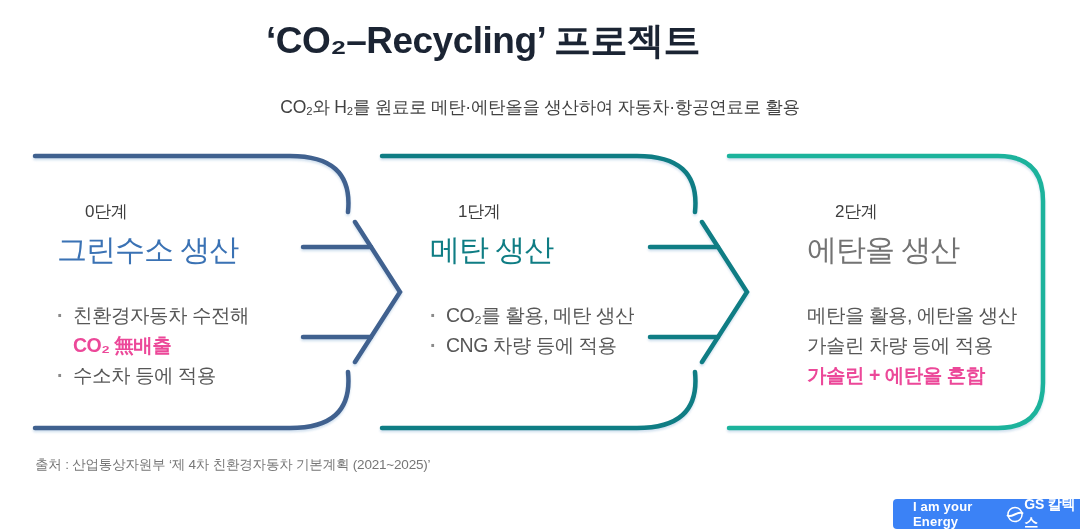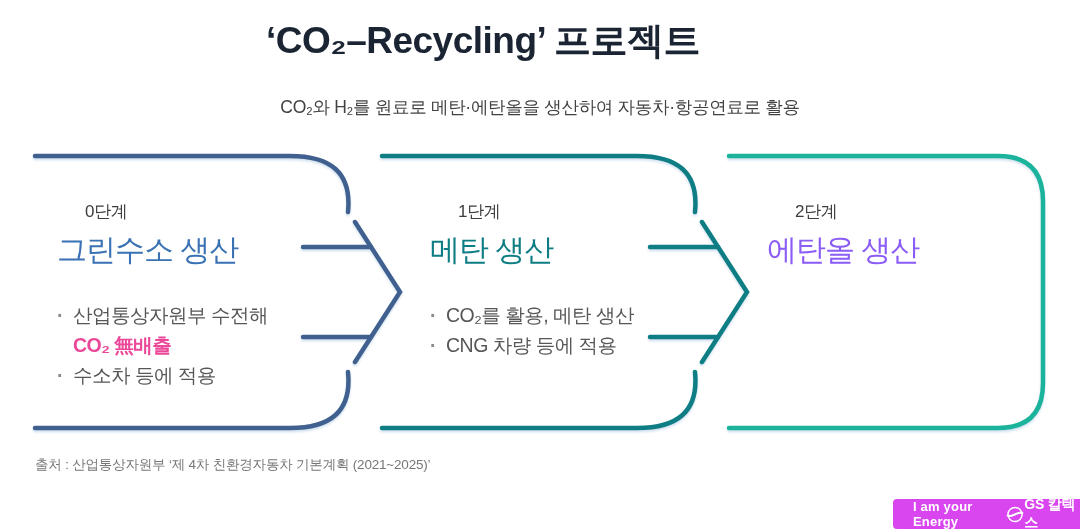--- a/index.html
+++ b/index.html
@@ -31,38 +31,38 @@
   }
   .stage-label {
     font-size: 17px; line-height: 20px; color: #3d3d3d; letter-spacing: -0.3px; margin-left: 28px;
   }
   .stage-title {
     font-size: 30px; line-height: 34px; font-weight: 400;
     margin-top: 11px; letter-spacing: -1px;
   }
   .c-blue { color: #3a72b4; }
   .c-teal { color: #0f7d84; }
-  .c-mint { color: #8b5cf6; }
+  .c-mint { color: #737373; }
   .stage-body { margin-top: 33px; }
   .line {
     display: flex; align-items: baseline;
     font-size: 19.5px; line-height: 30px; color: #575757; letter-spacing: -0.5px;
   }
   .line .dot {
     width: 16px; flex: 0 0 16px; color: #8a8a8a; font-weight: 700;
   }
   .line.indent { padding-left: 16px; }
   .line.highlight { color: #ec4899; font-weight: 700; }
   .source-text {
     position: absolute; top: 456px; left: 35px; margin: 0;
     font-size: 13.5px; color: #767676; letter-spacing: -0.2px;
   }
   .footer-badge {
     position: absolute; top: 499px; left: 893px; right: 0; height: 30px;
-    background: #d946ef;
+    background: #3b82f6;
     border-radius: 4px 0 0 4px;
     display: flex; align-items: center;
     padding-left: 20px; 
     box-sizing: border-box;
   }
   .footer-slogan {
     color: #ffffff; font-size: 13px; font-weight: 700; letter-spacing: 0.2px;
   }
   .footer-brand {
     color: #ffffff; font-size: 14px; font-weight: 700; letter-spacing: -0.2px;
@@ -97,21 +97,21 @@
     <path d="M729 156 H998 Q1043 156 1043 201 V383 Q1043 428 998 428 H729"></path>
   </g>
 </svg>
 
 <div class="stage" style="left:57px">
   <div class="stage-label">0단계</div>
   <div class="stage-title c-blue">그린수소 생산</div>
   <div class="stage-body">
     <div class="line">
       <span class="dot">·</span>
-      <span>산업통상자원부 수전해</span>
+      <span>친환경자동차 수전해</span>
     </div>
     <div class="line indent highlight">
       <span>CO₂ 無배출</span>
     </div>
     <div class="line">
       <span class="dot">·</span>
       <span>수소차 등에 적용</span>
     </div>
   </div>
 </div>
@@ -124,23 +124,34 @@
       <span class="dot">·</span>
       <span>CO₂를 활용, 메탄 생산</span>
     </div>
     <div class="line">
       <span class="dot">·</span>
       <span>CNG 차량 등에 적용</span>
     </div>
   </div>
 </div>
 
-<div class="stage" style="left:767px">
+<div class="stage" style="left:807px">
   <div class="stage-label">2단계</div>
   <div class="stage-title c-mint">에탄올 생산</div>
+  <div class="stage-body">
+    <div class="line">
+      <span>메탄을 활용, 에탄올 생산</span>
+    </div>
+    <div class="line">
+      <span>가솔린 차량 등에 적용</span>
+    </div>
+    <div class="line highlight">
+      <span>가솔린 + 에탄올 혼합</span>
+    </div>
+  </div>
 </div>
 
 <p class="source-text">출처 : 산업통상자원부 ‘제 4차 친환경자동차 기본계획 (2021~2025)’</p>
 
 <div class="footer-badge">
   <span class="footer-slogan">I am your Energy</span>
   <svg class="gs-logo" width="21" height="21" viewBox="0 0 22 22">
     <circle cx="11" cy="11" r="8.6" fill="none" stroke="#ffffff" stroke-width="1.8"></circle>
     <path d="M2 12.3 C6.5 15.8 14.5 6.2 20 9.4" fill="none" stroke="#ffffff" stroke-width="2.4" stroke-linecap="round"></path>
   </svg>

